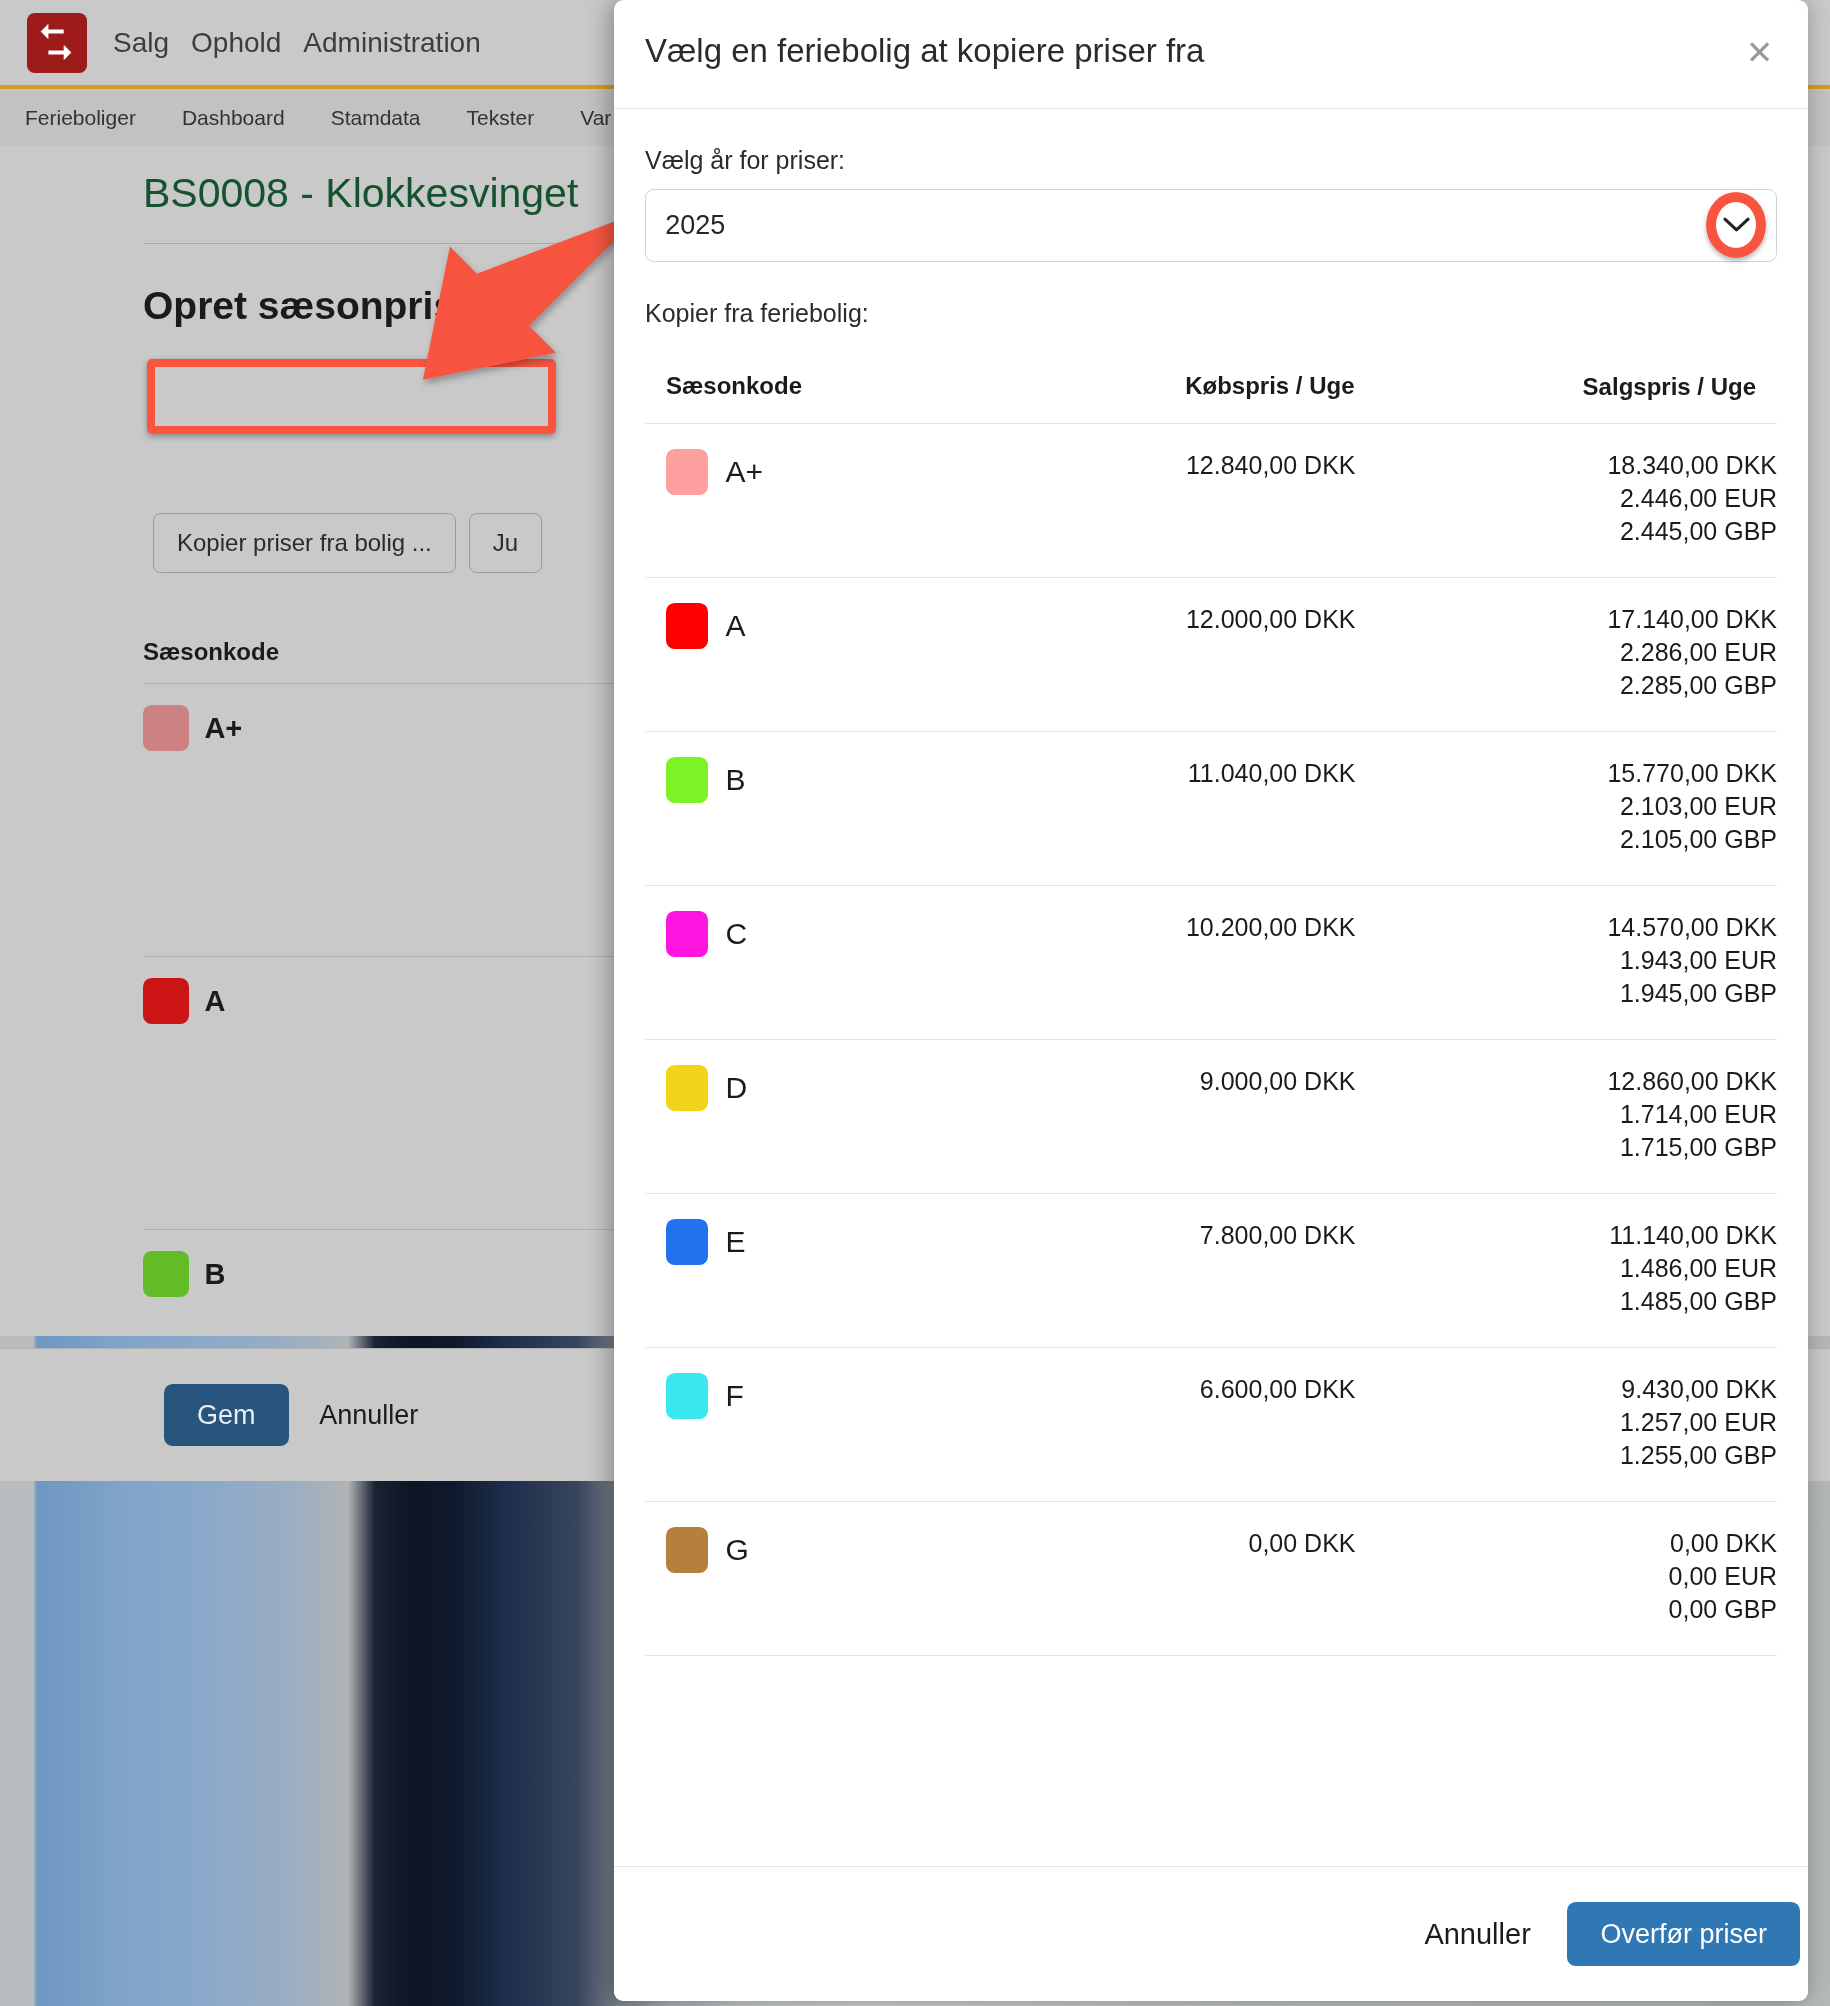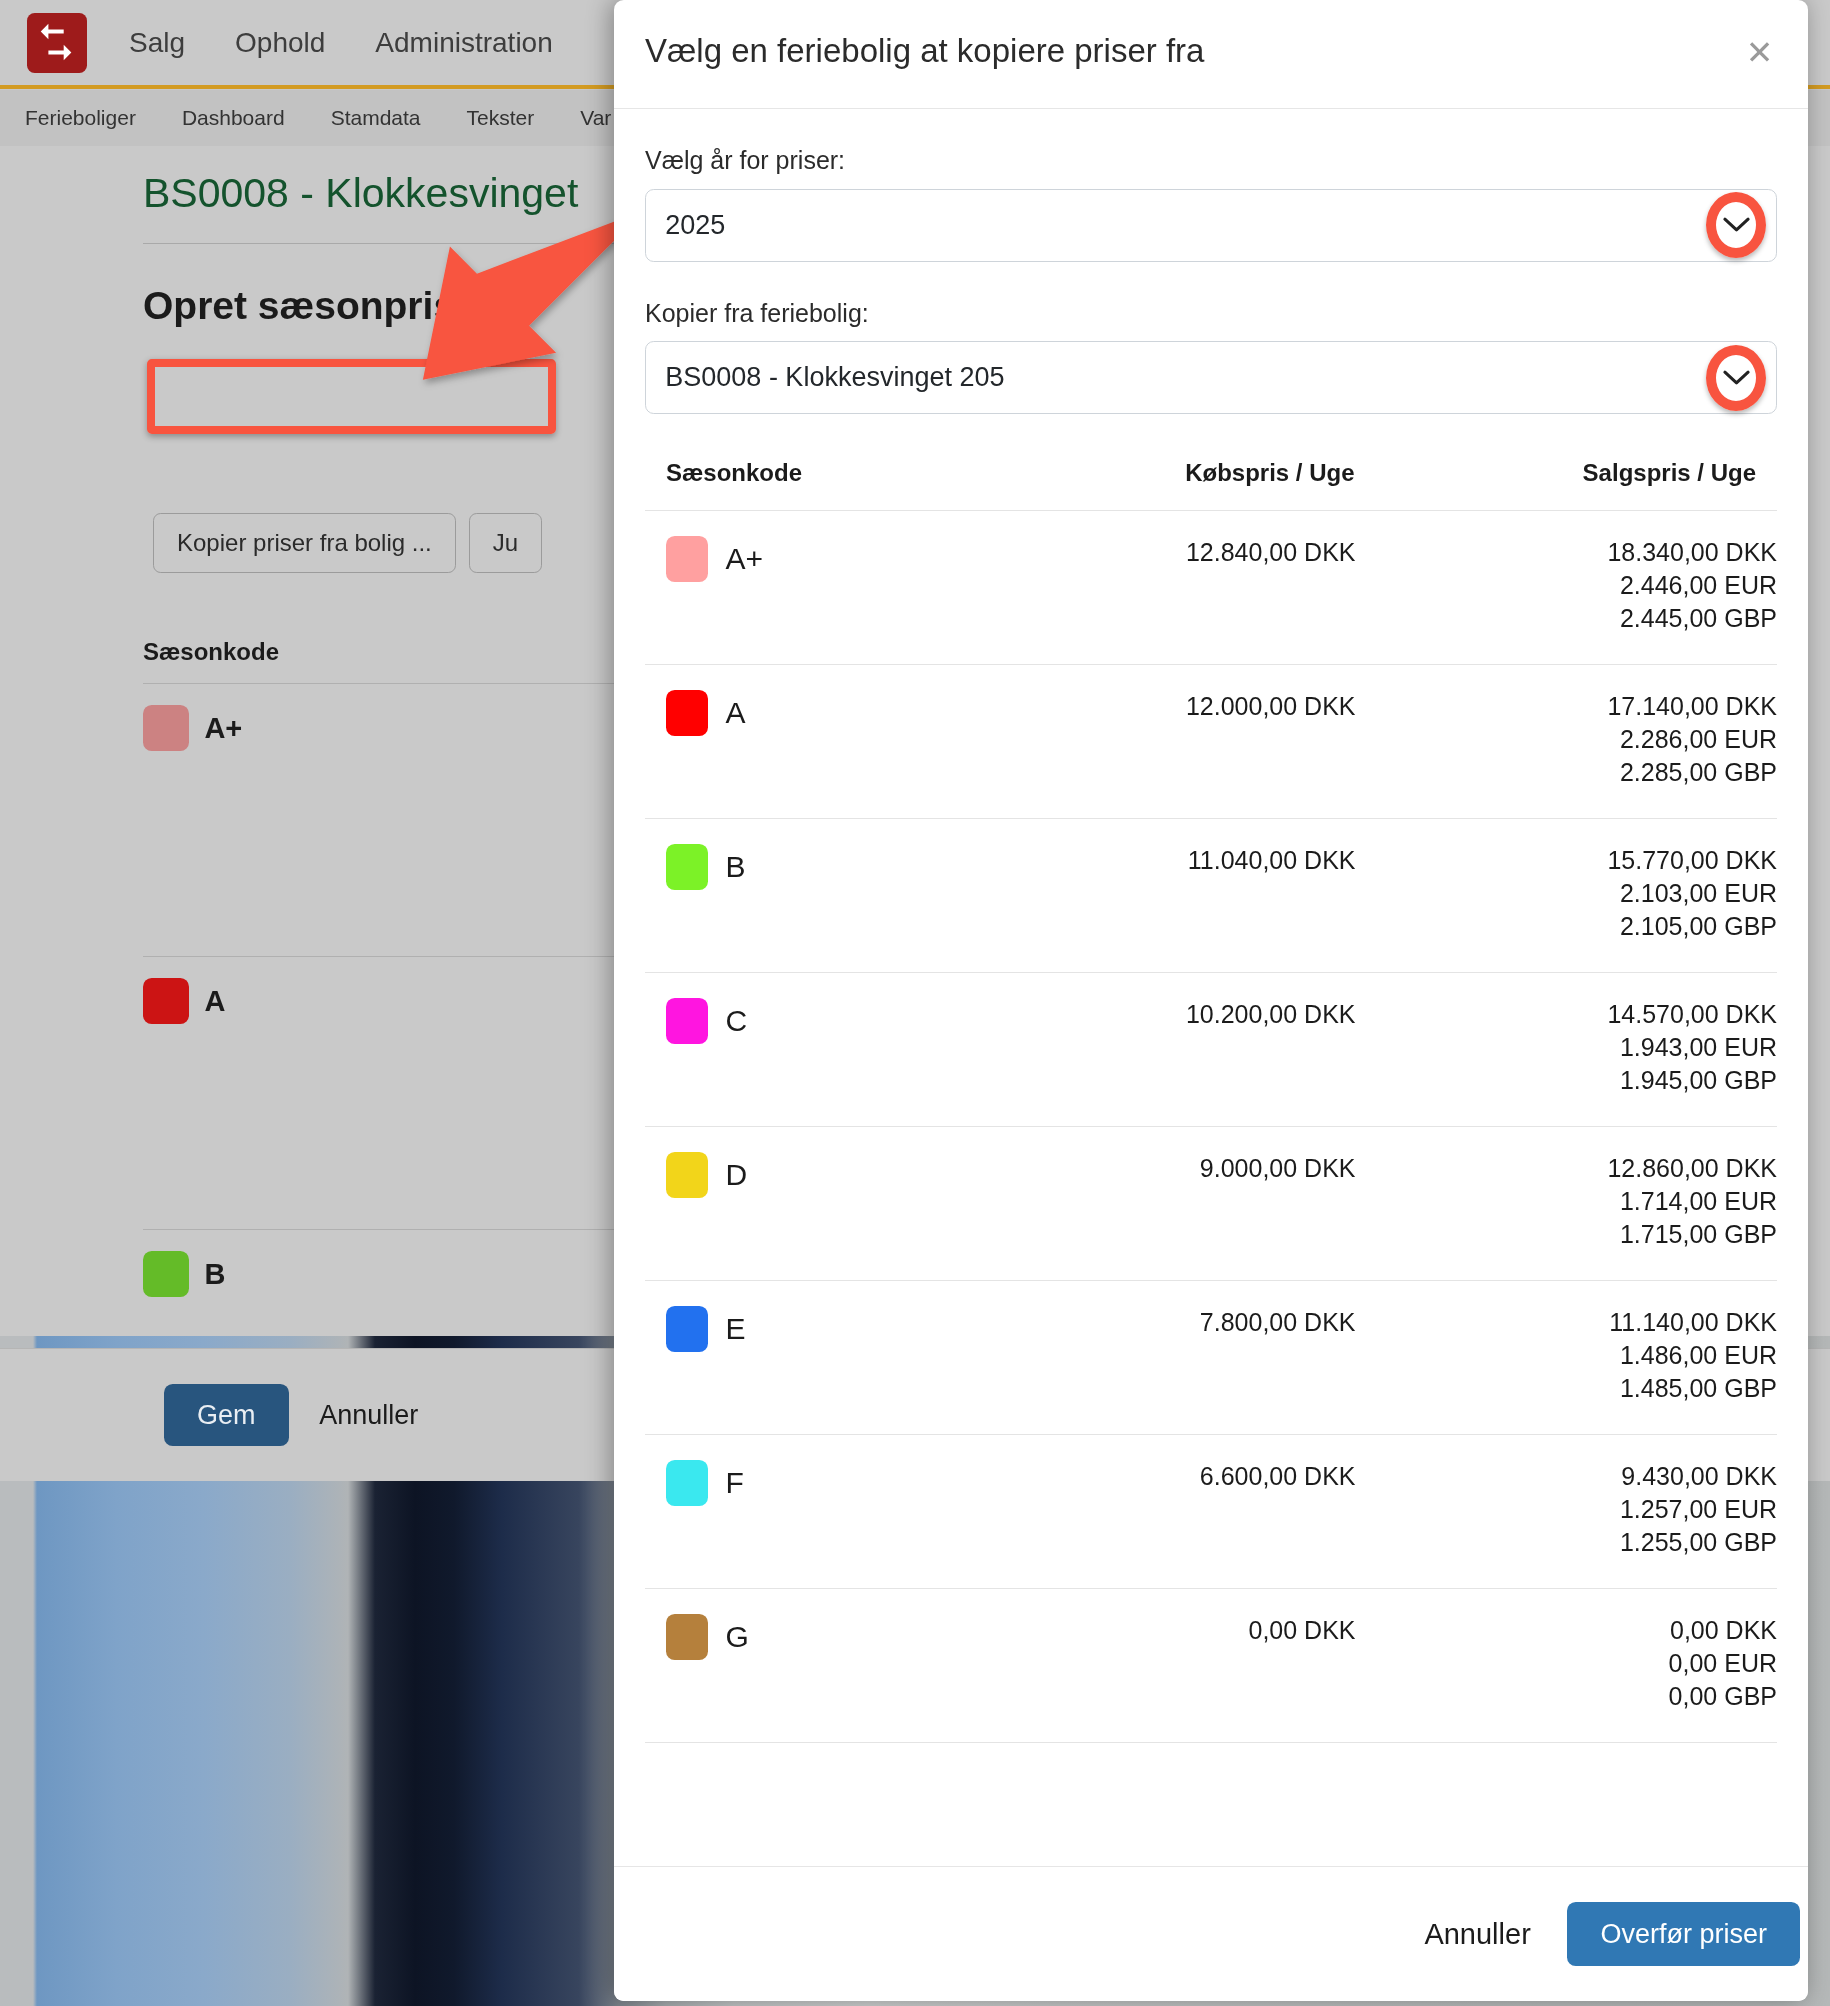--- a/index.html
+++ b/index.html
@@ -30,21 +30,21 @@
   #topbar{
     position:absolute;left:0;top:0;width:1831px;height:85px;
     background:#c9c9c9;border-bottom:4.8px solid #d39b22;
     display:flex;align-items:center;
   }
   #logo{
     width:60px;height:60px;margin-left:27px;border-radius:7.7px;
     background:#9e1b1b;position:relative;flex:0 0 auto;
   }
   #logo svg{position:absolute;left:7.7px;top:7.7px;}
-  .topnav{display:flex;align-items:center;margin-left:42px;gap:50px;}
+  .topnav{display:flex;align-items:center;margin-left:26px;gap:22px;}
   .topnav span{font-size:28px;color:#3d3d3d;}
 
   
   #subnav{
     position:absolute;left:0;top:90px;width:1831px;height:56px;
     background:#c2c2c2;display:flex;align-items:center;gap:46px;
     padding-left:25px;box-sizing:border-box;
   }
   #subnav span{font-size:21px;color:#333;}
 
@@ -249,29 +249,20 @@
       <span>2025</span>
       <span class="chev">
         <svg width="29" height="17.4" viewBox="0 0 30 18">
             <path d="M3 3 L15 14 L27 3" stroke="#222" stroke-width="3.2" fill="none" stroke-linecap="round" stroke-linejoin="round"></path>
           </svg>
       </span>
       <span class="ring"></span>
     </div>
 
     <div class="fld-label">Kopier fra feriebolig:</div>
-    <div class="select-box">
-      <span>BS0008 - Klokkesvinget 205</span>
-      <span class="chev">
-        <svg width="29" height="17.4" viewBox="0 0 30 18">
-            <path d="M3 3 L15 14 L27 3" stroke="#222" stroke-width="3.2" fill="none" stroke-linecap="round" stroke-linejoin="round"></path>
-          </svg>
-      </span>
-      <span class="ring"></span>
-    </div>
 
     <table id="ptable">
       <thead>
         <tr>
           <th class="left">Sæsonkode</th>
           <th>Købspris / Uge</th>
           <th class="money pad" style="font-weight:bold;font-size:24px">Salgspris / Uge</th>
         </tr>
       </thead>
       <tbody>

